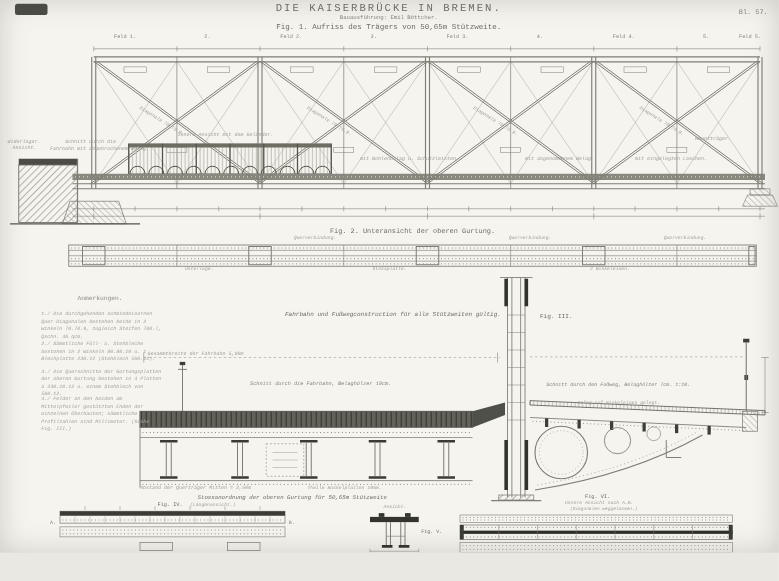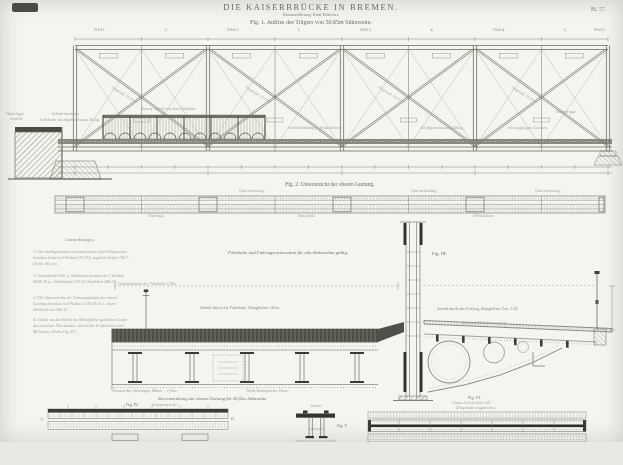--- a/index.html
+++ b/index.html
@@ -1,19 +1,19 @@
 <!DOCTYPE html>
 <html><head>
 <meta charset="utf-8">
 <style>
   html,body{margin:0;padding:0;background:#e9e8e3;}
   .plate{
     position:relative;width:623px;height:442px;margin:0 auto;
     background:#f5f4ef;overflow:hidden;
-    font-family:Liberation Serif, serif;
+    font-family:Liberation Mono, monospace;
     box-shadow: inset 0 0 22px rgba(110,108,98,.30);
   }
   .plate svg{position:absolute;left:0;top:0;}
   .t{position:absolute;white-space:nowrap;color:#85857c;line-height:1;}
   .c{transform:translateX(-50%);}
   .it{font-style:italic;}
   .sp{letter-spacing:1.6px;}
   .dk{color:#6d6d64;}
   .lt{color:#9f9f96;}
   .rot{transform:rotate(32deg);transform-origin:0 0;}

